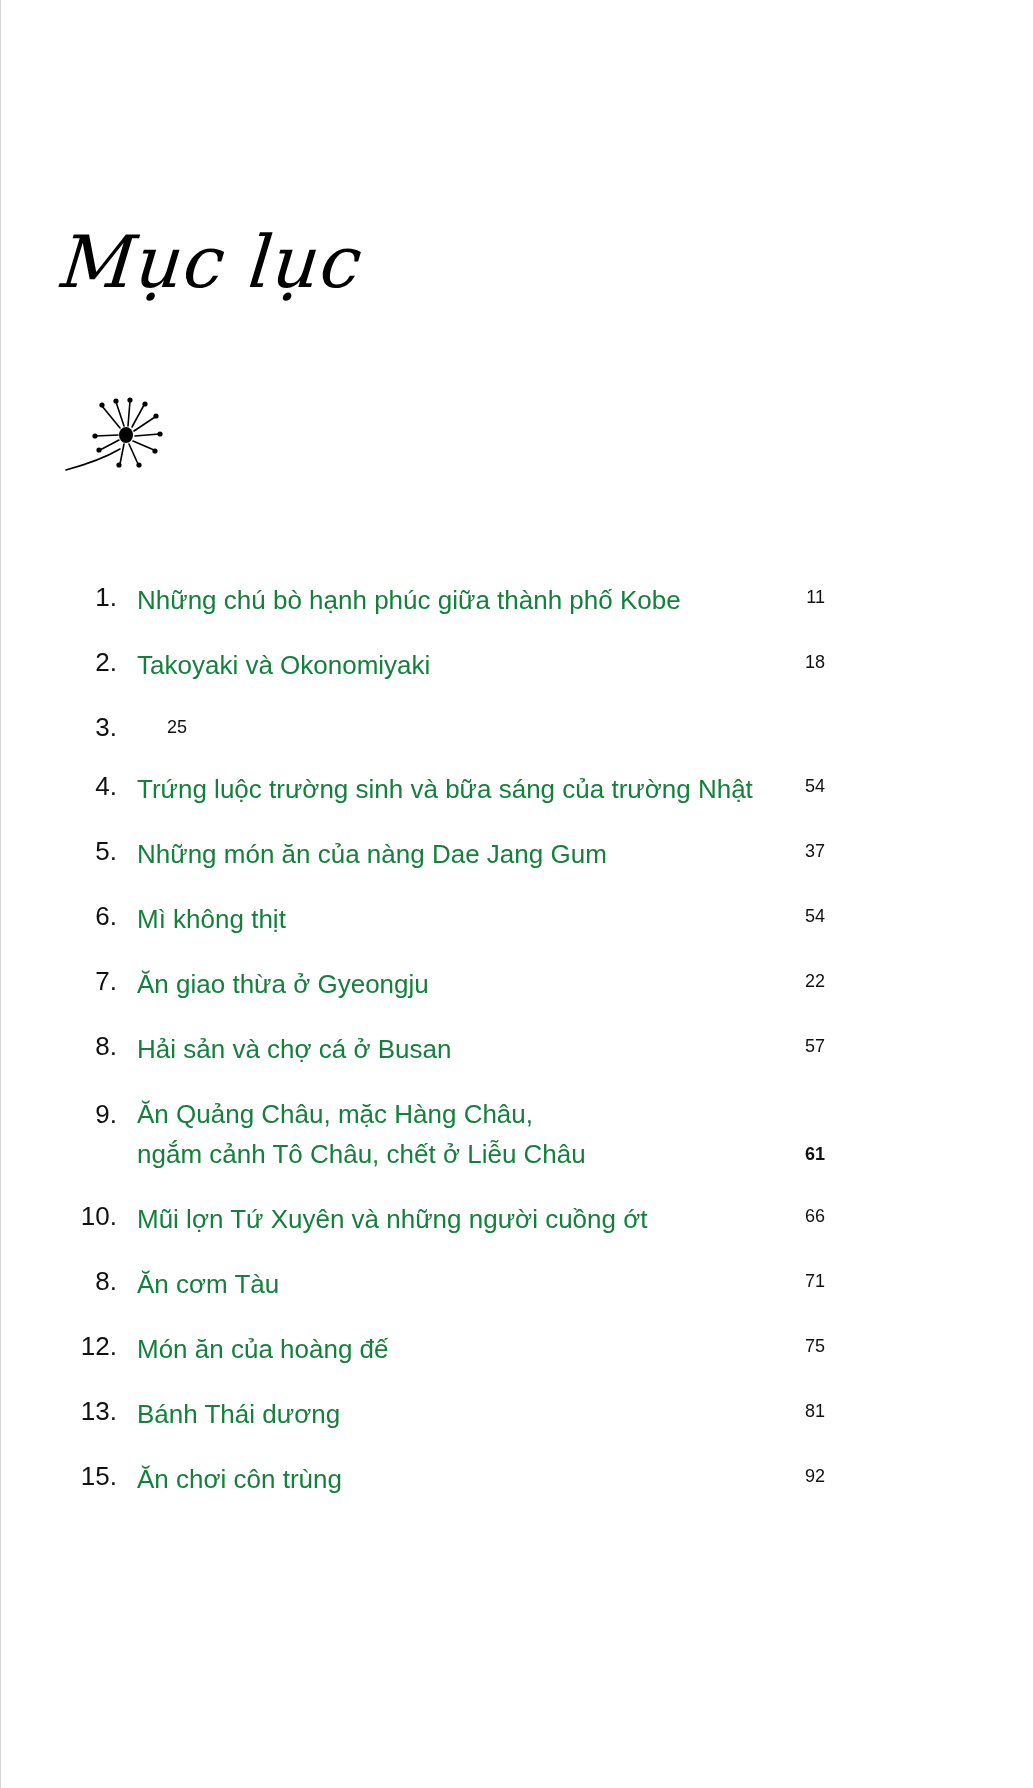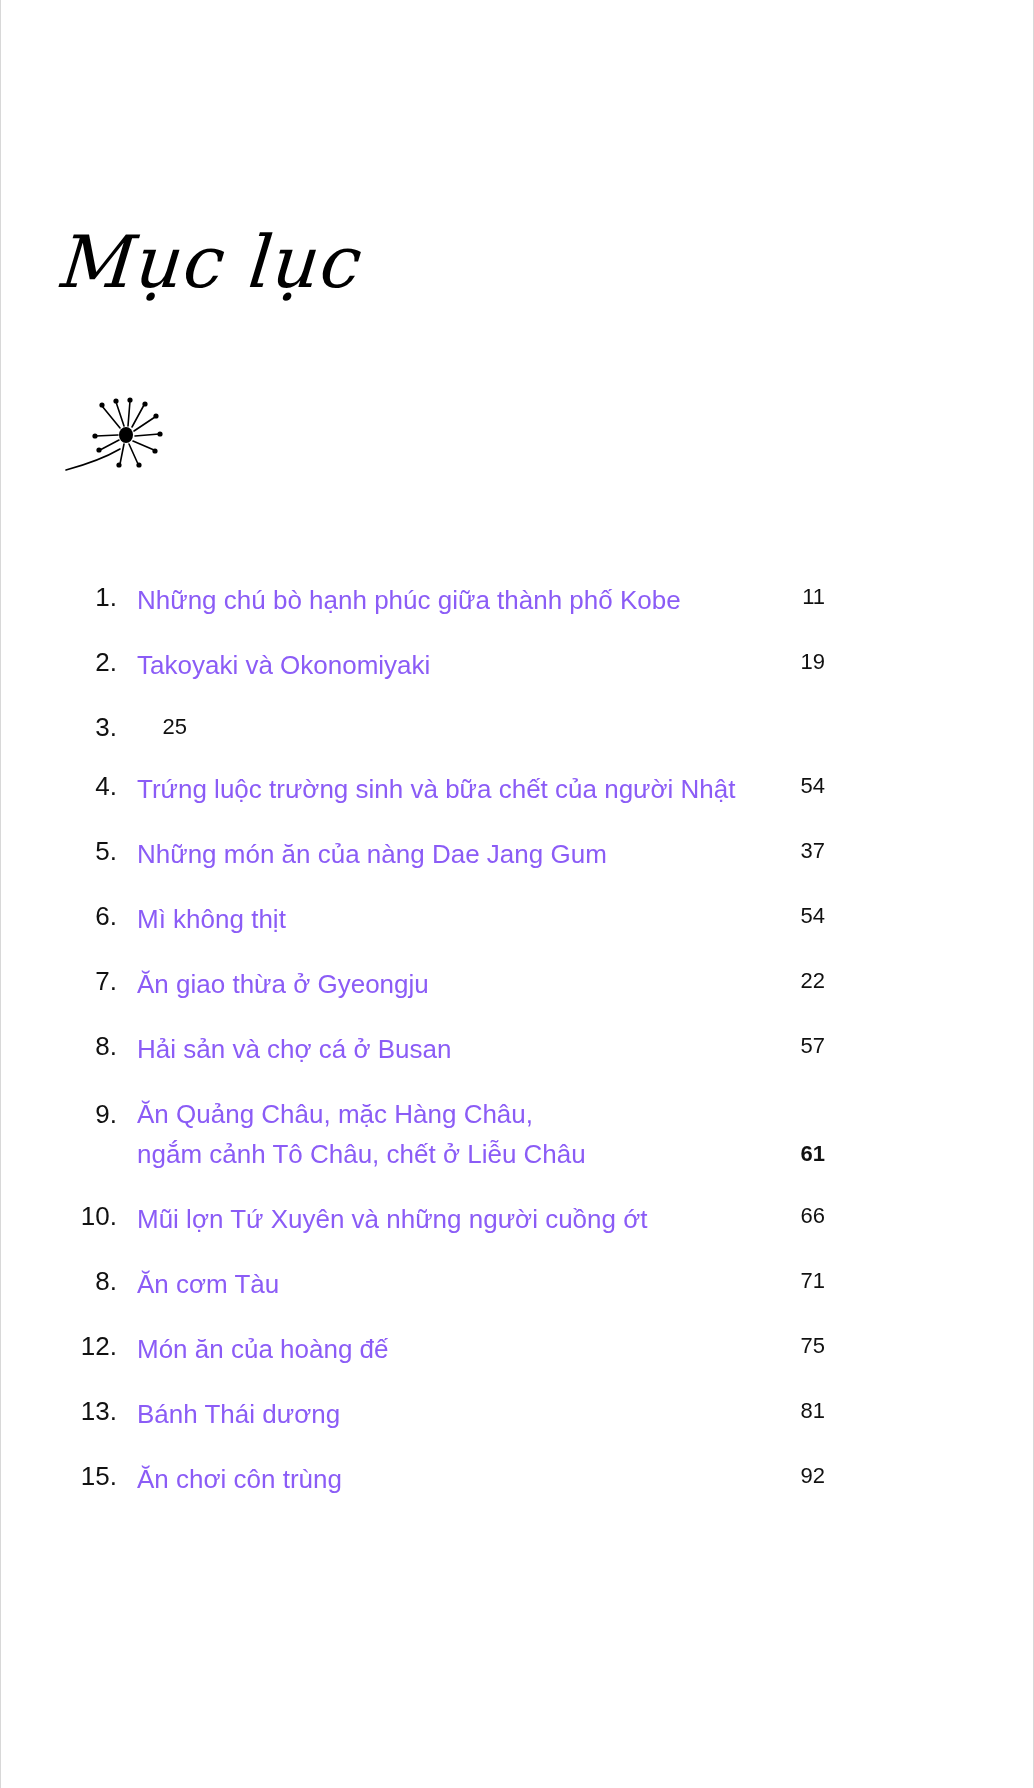--- a/index.html
+++ b/index.html
@@ -67,27 +67,27 @@
     text-align: right;
     font-size: 26px;
     line-height: 34px;
     color: #111111;
   }
   .toc-title {
     flex: 1 1 auto;
     padding-left: 20px;
     font-size: 26px;
     line-height: 40px;
-    color: #8b5cf6;
+    color: #15803d;
     white-space: pre-line;
   }
   .toc-page {
     flex: 0 0 70px;
     text-align: right;
-    font-size: 22px;
+    font-size: 18px;
     line-height: 34px;
     color: #111111;
   }
   .toc-row.two-line .toc-page {
     align-self: flex-end;
     font-weight: bold;
   }
   .toc-row.two-line .toc-num {
     line-height: 40px;
   }
@@ -142,31 +142,31 @@
 
     <div class="toc-row">
       <div class="toc-num">1.</div>
       <div class="toc-title">Những chú bò hạnh phúc giữa thành phố Kobe</div>
       <div class="toc-page">11</div>
     </div>
 
     <div class="toc-row">
       <div class="toc-num">2.</div>
       <div class="toc-title">Takoyaki và Okonomiyaki</div>
-      <div class="toc-page">19</div>
+      <div class="toc-page">18</div>
     </div>
 
     <div class="toc-row">
       <div class="toc-num">3.</div>
       <div class="toc-page">25</div>
     </div>
 
     <div class="toc-row">
       <div class="toc-num">4.</div>
-      <div class="toc-title">Trứng luộc trường sinh và bữa chết của người Nhật</div>
+      <div class="toc-title">Trứng luộc trường sinh và bữa sáng của trường Nhật</div>
       <div class="toc-page">54</div>
     </div>
 
     <div class="toc-row">
       <div class="toc-num">5.</div>
       <div class="toc-title">Những món ăn của nàng Dae Jang Gum</div>
       <div class="toc-page">37</div>
     </div>
 
     <div class="toc-row">

